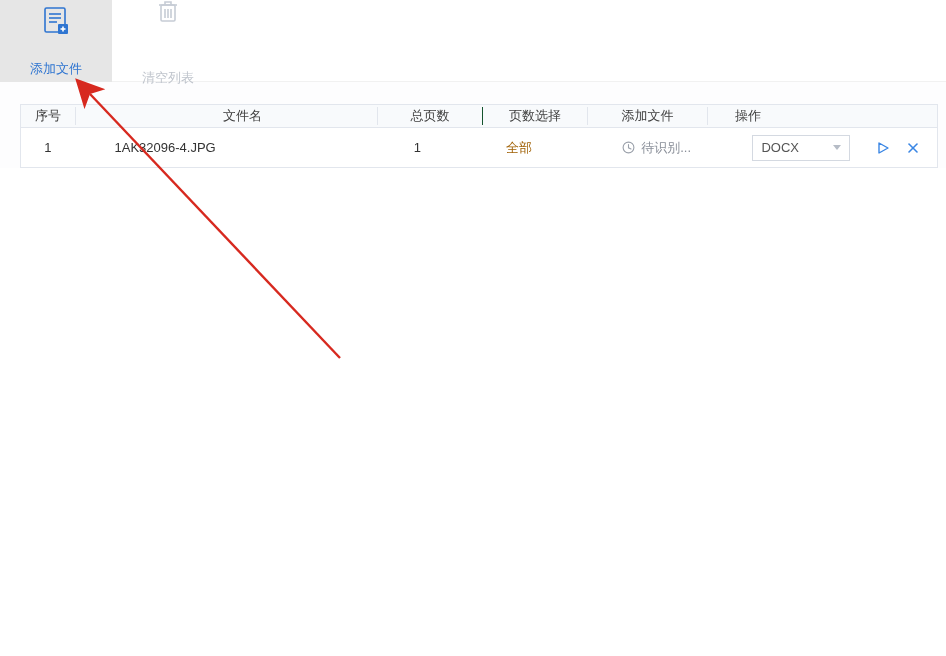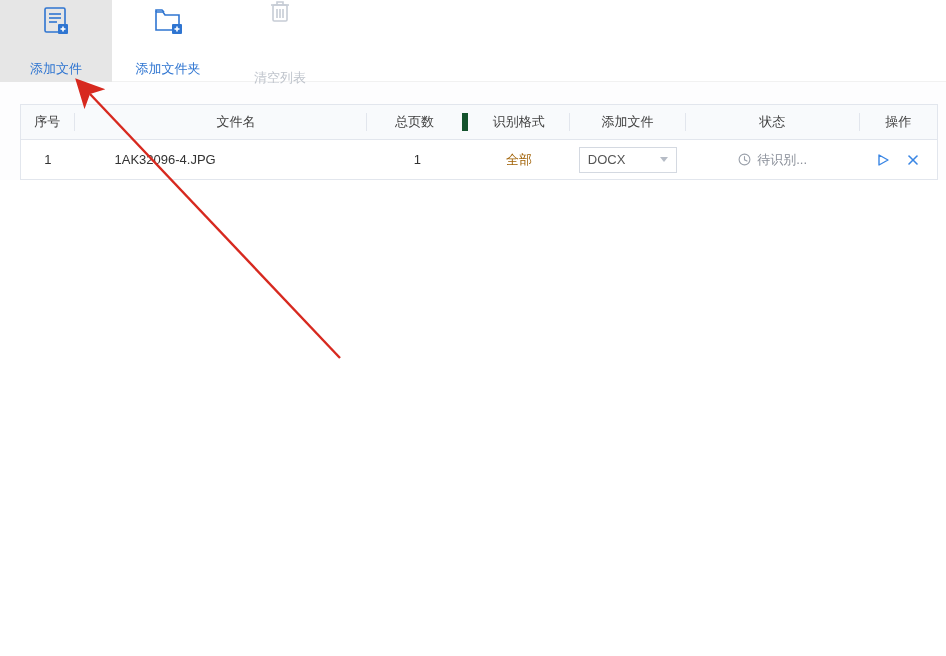--- a/index.html
+++ b/index.html
@@ -5,27 +5,27 @@
     * { margin: 0; padding: 0; box-sizing: border-box; }
     body { font-family: "Microsoft YaHei", Arial, sans-serif; font-size: 13px; color: #333; background: #fff; }
     .container { width: 946px; height: 656px; background: #fff; position: relative; overflow: hidden; }
     .toolbar { display: flex; height: 82px; background: #fff; border-bottom: 1px solid #f1f1f1; }
     .toolbar-btn { display: flex; flex-direction: column; align-items: center; justify-content: center; width: 112px; height: 82px; cursor: pointer; color: #2f75d1; gap: 24px; }
     .toolbar-btn.active { background: #e6e6e6; }
     .toolbar-btn.disabled .tb-label { color: #bfc4cc; margin-top: 18px; }
     .tb-icon { width: 32px; height: 32px; display: inline-block; }
     .tb-label { font-size: 13px; }
     .table-area { padding: 22px 8px 0 20px; background: #fdfdfe; }
-    .thead, .trow { display: flex; align-items: center; height: 36px; }
+    .thead, .trow { display: flex; align-items: center; height: 24px; }
     .thead { border: 1px solid #e2e6ed; background: #f8fafc; font-weight: 500; color: #404040; }
     .trow { border-left: 1px solid #e2e6ed; border-right: 1px solid #e2e6ed; border-bottom: 1px solid #e2e6ed; background: #fff; height: 40px; }
     .th, .td { padding: 0 8px; text-align: center; display: flex; align-items: center; justify-content: center; }
     .col-seq   { width: 55px; border-right: 1px solid #e2e6ed; }
     .col-name  { width: 270px; border-right: 1px solid #e2e6ed; margin-left: 32px; }
-    .col-pages { width: 105px; border-right: 6px solid #14532d; }
+    .col-pages { width: 105px; border-right: 1px solid #14532d; }
     .col-range { width: 105px; border-right: 1px solid #e2e6ed; }
     .col-fmt   { width: 120px; border-right: 1px solid #e2e6ed; }
     .col-stat  { width: 180px; border-right: 1px solid #e2e6ed; }
     .col-ops   { width: 80px; text-align: center; }
     .trow .col-seq   { border-right: none; }
     .trow .col-name  { border-right: none; justify-content: flex-start; }
     .trow .col-pages { border-right: none; }
     .trow .col-range { border-right: none; color: #a16207; }
     .trow .col-fmt   { border-right: none; }
     .trow .col-stat  { border-right: none; color: #8a8f99; }
@@ -51,32 +51,20 @@
         <line x1="9" y1="14" x2="21" y2="14" stroke="#2f75d1" stroke-width="1.6"></line>
         <line x1="9" y1="18" x2="17" y2="18" stroke="#2f75d1" stroke-width="1.6"></line>
         <rect x="18" y="20" width="10" height="10" rx="1" fill="#2f75d1"></rect>
         <line x1="23" y1="22.5" x2="23" y2="27.5" stroke="#fff" stroke-width="1.6"></line>
         <line x1="20.5" y1="25" x2="25.5" y2="25" stroke="#fff" stroke-width="1.6"></line>
       </svg>
     </span>
     <span class="tb-label">添加文件</span>
   </div>
 
-  <div class="toolbar-btn">
-    <span class="tb-icon">
-      <svg width="32" height="32" viewBox="0 0 32 32" fill="none">
-        <path d="M4 8 L11 8 L13 11 L27 11 L27 26 L4 26 Z" stroke="#2f75d1" stroke-width="1.6" fill="none"></path>
-        <path d="M4 8 L4 6 L10 6 L12 8" stroke="#2f75d1" stroke-width="1.6" fill="none"></path>
-        <rect x="20" y="20" width="10" height="10" rx="1" fill="#2f75d1"></rect>
-        <line x1="25" y1="22.5" x2="25" y2="27.5" stroke="#fff" stroke-width="1.6"></line>
-        <line x1="22.5" y1="25" x2="27.5" y2="25" stroke="#fff" stroke-width="1.6"></line>
-      </svg>
-    </span>
-    <span class="tb-label">添加文件夹</span>
-  </div>
 
   <div class="toolbar-btn disabled">
     <span class="tb-icon">
       <svg width="32" height="32" viewBox="0 0 32 32" fill="none">
         <rect x="9" y="10" width="14" height="16" rx="1.2" stroke="#c6ccd5" stroke-width="1.6"></rect>
         <line x1="7" y1="10" x2="25" y2="10" stroke="#c6ccd5" stroke-width="1.6"></line>
         <path d="M13 10 L13 7 L19 7 L19 10" stroke="#c6ccd5" stroke-width="1.6" fill="none"></path>
         <line x1="13" y1="14" x2="13" y2="23" stroke="#c6ccd5" stroke-width="1.6"></line>
         <line x1="16" y1="14" x2="16" y2="23" stroke="#c6ccd5" stroke-width="1.6"></line>
         <line x1="19" y1="14" x2="19" y2="23" stroke="#c6ccd5" stroke-width="1.6"></line>
@@ -84,47 +72,46 @@
     </span>
     <span class="tb-label">清空列表</span>
   </div>
 </div>
 
 <div class="table-area">
   <div class="thead">
     <div class="th col-seq">序号</div>
     <div class="th col-name">文件名</div>
     <div class="th col-pages">总页数</div>
-    <div class="th col-range">识别格式</div>
+    <div class="th col-range">页数选择</div>
     <div class="th col-fmt">添加文件</div>
-    <div class="th col-stat">状态</div>
     <div class="th col-ops">操作</div>
   </div>
 
   <div class="trow">
     <div class="td col-seq">1</div>
     <div class="td col-name">1AK32096-4.JPG</div>
     <div class="td col-pages">1</div>
     <div class="td col-range">全部</div>
-    <div class="td col-fmt">
-      <div class="fmt-select">
-        <span>DOCX</span>
-        <span class="caret"></span>
-      </div>
-    </div>
     <div class="td col-stat">
       <span class="status-wrap">
         <span class="clock-icon">
           <svg width="13" height="13" viewBox="0 0 13 13">
             <circle cx="6.5" cy="6.5" r="5.4" stroke="#9aa0aa" stroke-width="1.1" fill="none"></circle>
             <path d="M6.5 3.5 L6.5 6.8 L9 8" stroke="#9aa0aa" stroke-width="1.1" fill="none" stroke-linecap="round"></path>
           </svg>
         </span>
         <span>待识别...</span>
       </span>
+    </div>
+    <div class="td col-fmt">
+      <div class="fmt-select">
+        <span>DOCX</span>
+        <span class="caret"></span>
+      </div>
     </div>
     <div class="td col-ops">
       <span class="op-play">
         <svg width="12" height="12" viewBox="0 0 12 12">
           <path d="M2 1 L11 6 L2 11 Z" fill="none" stroke="#3a86e4" stroke-width="1.4" stroke-linejoin="round"></path>
         </svg>
       </span>
       <span class="op-close">
         <svg width="12" height="12" viewBox="0 0 12 12">
           <line x1="2" y1="2" x2="10" y2="10" stroke="#3a86e4" stroke-width="1.6" stroke-linecap="round"></line>

